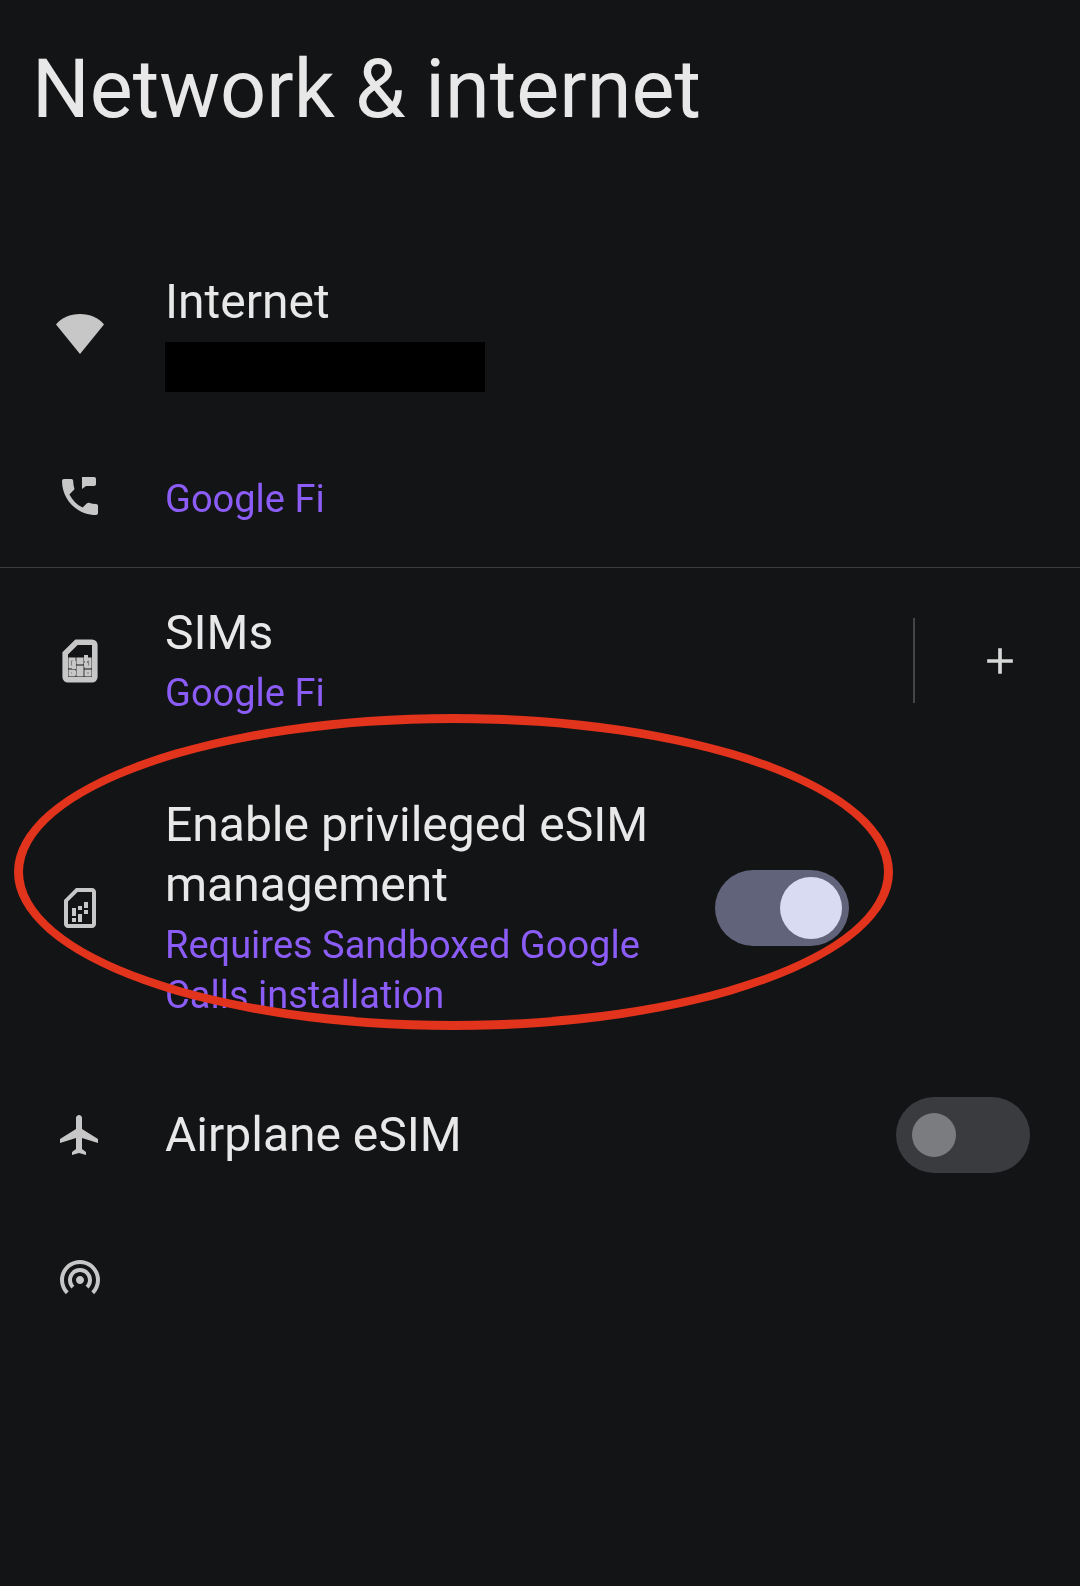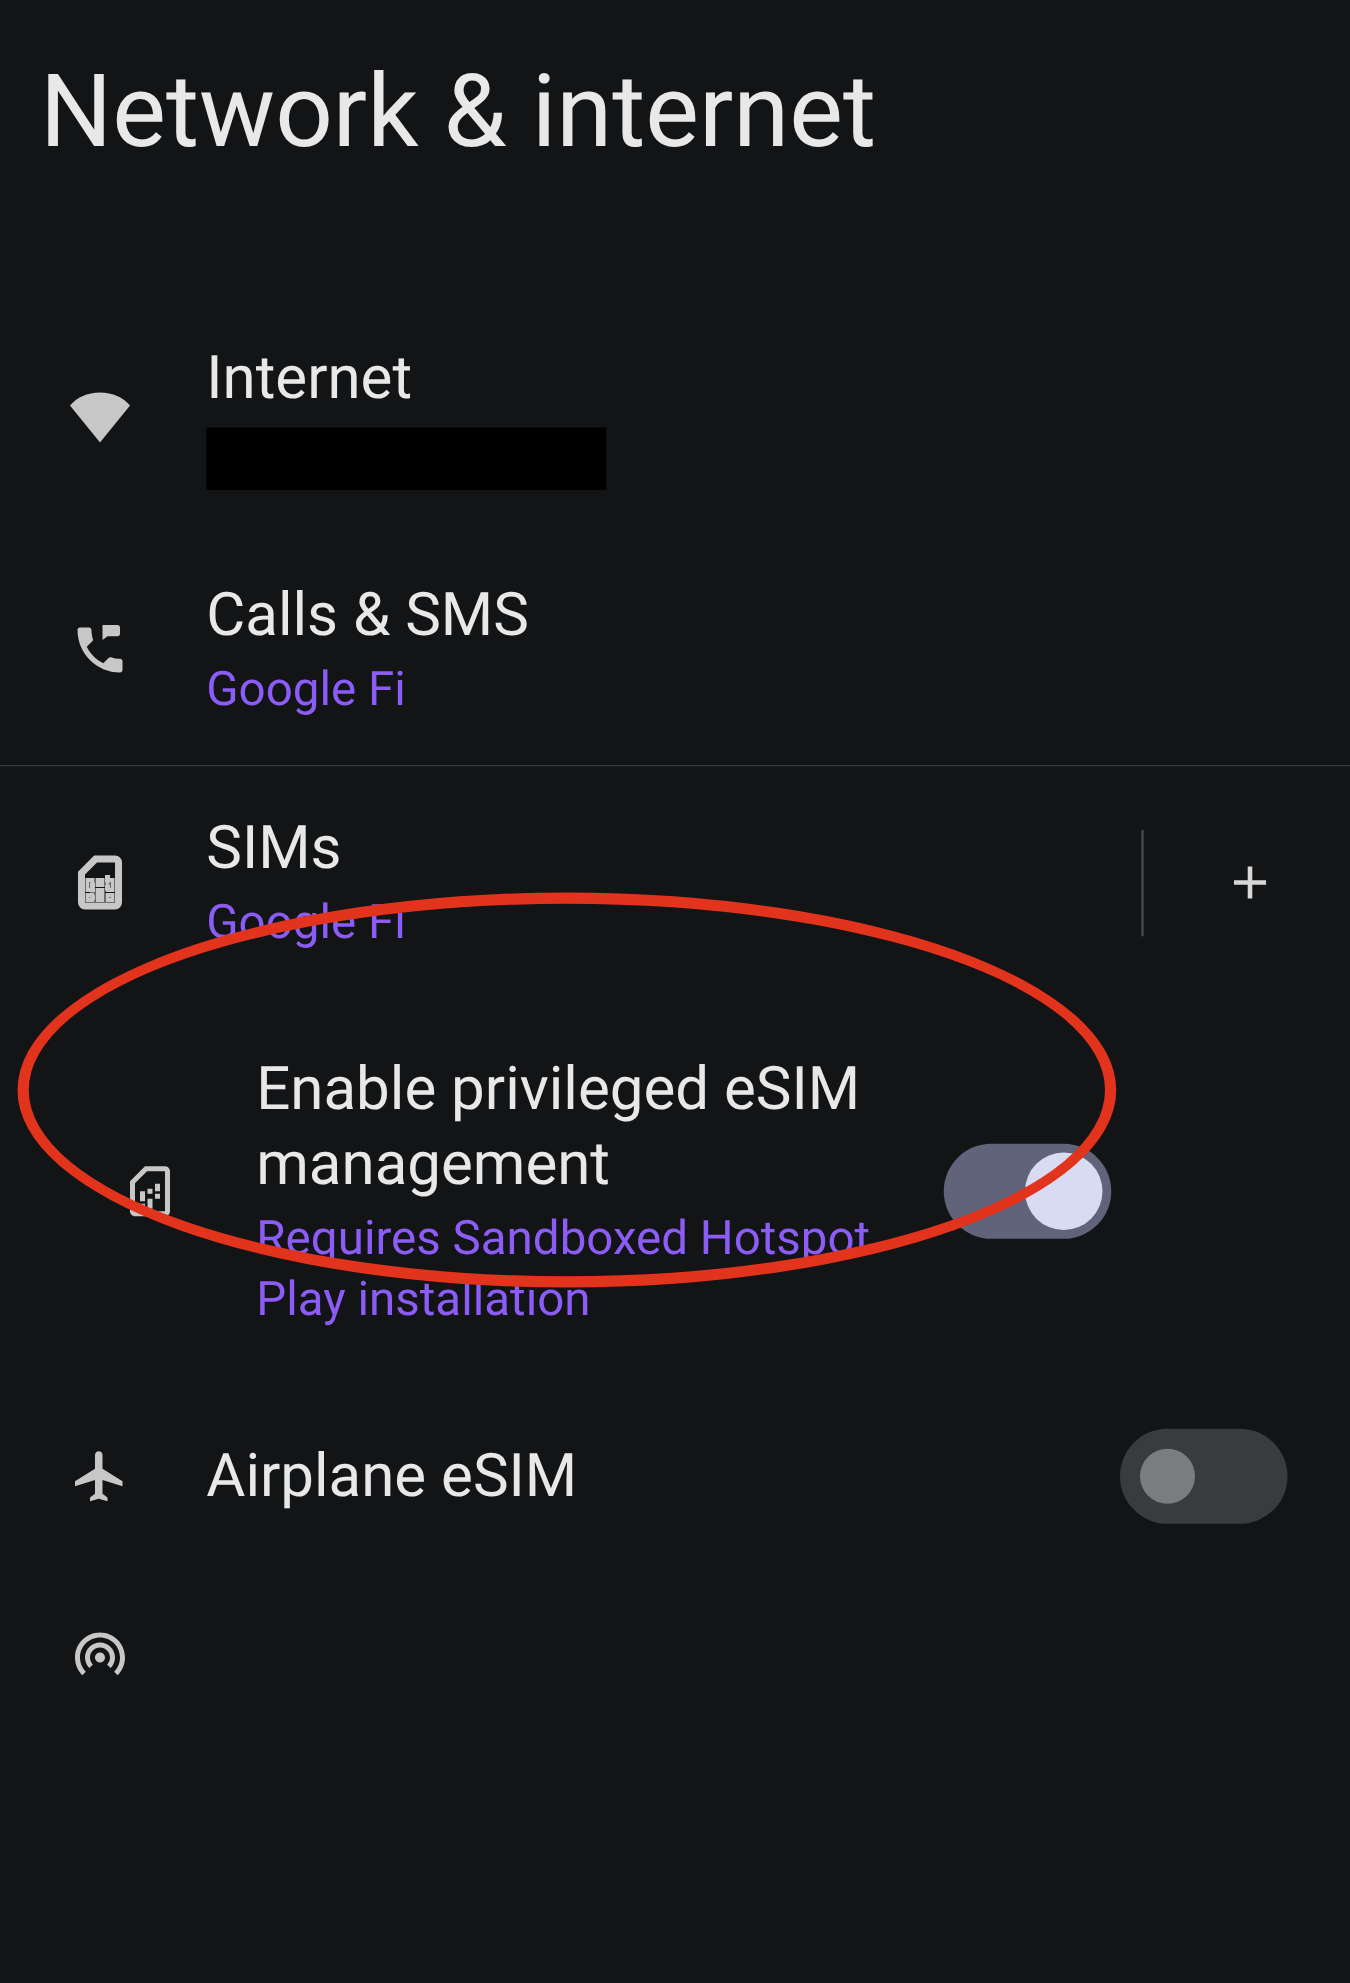--- a/index.html
+++ b/index.html
@@ -159,21 +159,20 @@
     </div>
   </div>
 
   <div class="setting-row">
     <div class="icon-slot">
       <svg viewBox="0 0 24 24">
           <path d="M20 15.5c-1.2 0-2.4-.2-3.5-.6-.3-.1-.7 0-1 .2l-2.2 2.2c-2.8-1.4-5.1-3.7-6.6-6.6l2.2-2.2c.3-.3.4-.7.2-1-.3-1.1-.5-2.3-.5-3.5 0-.6-.4-1-1-1H4c-.6 0-1 .4-1 1 0 9.4 7.6 17 17 17 .6 0 1-.4 1-1v-3.5c0-.6-.4-1-1-1zM19 2h-6v6l2-1.5h4c.6 0 1-.4 1-1V3c0-.6-.4-1-1-1z"></path>
         </svg>
     </div>
     <div class="text-block">
-      <div class="item-title">Calls &amp; SMS</div>
       <div class="item-subtitle">Google Fi</div>
     </div>
   </div>
 
   <div class="divider"></div>
 
   <div class="setting-row">
     <div class="icon-slot">
       <svg viewBox="0 0 24 24">
           <path d="M18 2h-8L4 8v12c0 1.1.9 2 2 2h12c1.1 0 2-.9 2-2V4c0-1.1-.9-2-2-2zM9 19H7v-2h2v2zm0-4H7v-4h2v4zm4 4h-2v-4h2v4zm0-6h-2v-2h2v2zm4 6h-2v-2h2v2zm0-4h-2v-4h2v4z" fill="none" stroke="currentColor" stroke-width="1.6"></path>
@@ -187,29 +186,29 @@
     <div class="trailing">
       <div class="vdivider"></div>
       <div class="add-btn">
         <svg viewBox="0 0 24 24" width="44" height="44" fill="currentColor">
             <path d="M19 13h-6v6h-2v-6H5v-2h6V5h2v6h6v2z"></path>
           </svg>
       </div>
     </div>
   </div>
 
-  <div class="setting-row" style="padding-top:42px;padding-bottom:42px;margin-left:40px;">
+  <div class="setting-row" style="padding-top:42px;padding-bottom:42px;">
     <div class="icon-slot">
       <svg viewBox="0 0 24 24">
           <path d="M18 2h-8L4 8v12c0 1.1.9 2 2 2h12c1.1 0 2-.9 2-2V4c0-1.1-.9-2-2-2zm0 18H6V8.8L10.8 4H18v16zM8 17h2v2H8zm0-5h2v4H8zm3 3h2v4h-2zm0-4h2v2h-2zm3 2h2v2h-2zm0-4h2v3h-2z"></path>
         </svg>
     </div>
     <div class="text-block" style="max-width:530px;">
       <div class="item-title">Enable privileged eSIM management</div>
-      <div class="item-subtitle">Requires Sandboxed Hotspot Play installation</div>
+      <div class="item-subtitle">Requires Sandboxed Google Calls installation</div>
     </div>
     <div class="trailing">
       <div class="toggle on">
         <div class="knob"></div>
       </div>
     </div>
   </div>
 
   <div class="setting-row">
     <div class="icon-slot">

